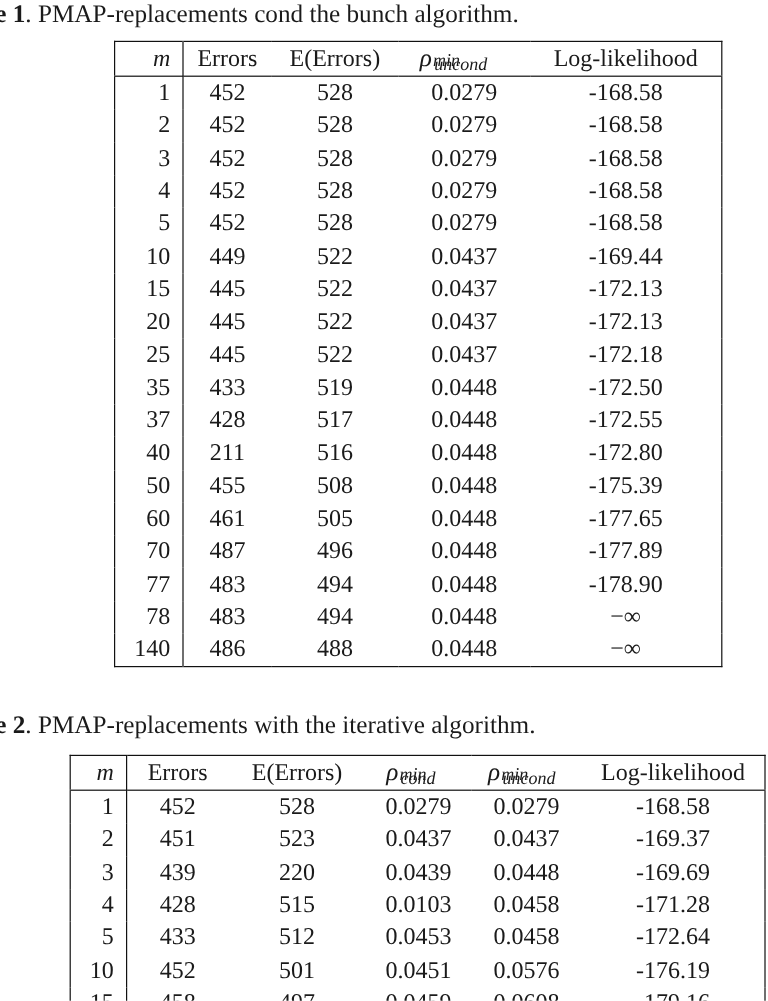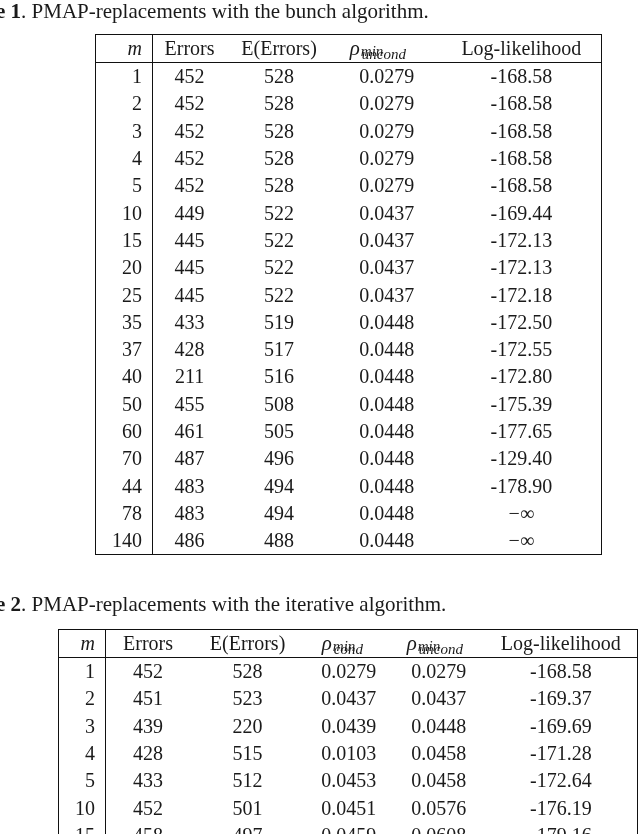--- a/index.html
+++ b/index.html
@@ -92,21 +92,21 @@
   .rho-wrap {
     display: inline-block;
     width: 80px;
     text-align: left;
     padding-left: 6px;
   }
 </style>
 </head>
 <body>
 
-<div class="caption" id="cap1"><b>e 1</b><span>. PMAP-replacements with the bunch algorithm.</span></div>
+<div class="caption" id="cap1"><b>e 1</b><span>. PMAP-replacements cond the bunch algorithm.</span></div>
 
 <table class="tbl" id="t1">
   <colgroup>
     <col style="width:57px">
     <col style="width:74px">
     <col style="width:106px">
     <col style="width:110px">
     <col style="width:160px">
   </colgroup>
   <thead>
@@ -217,24 +217,24 @@
         <td class="c">461</td>
         <td class="c">505</td>
         <td class="c">0.0448</td>
         <td class="c">-177.65</td>
       </tr>
       <tr>
         <td class="mcol">70</td>
         <td class="c">487</td>
         <td class="c">496</td>
         <td class="c">0.0448</td>
-        <td class="c">-129.40</td>
-      </tr>
-      <tr>
-        <td class="mcol">44</td>
+        <td class="c">-177.89</td>
+      </tr>
+      <tr>
+        <td class="mcol">77</td>
         <td class="c">483</td>
         <td class="c">494</td>
         <td class="c">0.0448</td>
         <td class="c">-178.90</td>
       </tr>
       <tr>
         <td class="mcol">78</td>
         <td class="c">483</td>
         <td class="c">494</td>
         <td class="c">0.0448</td>

